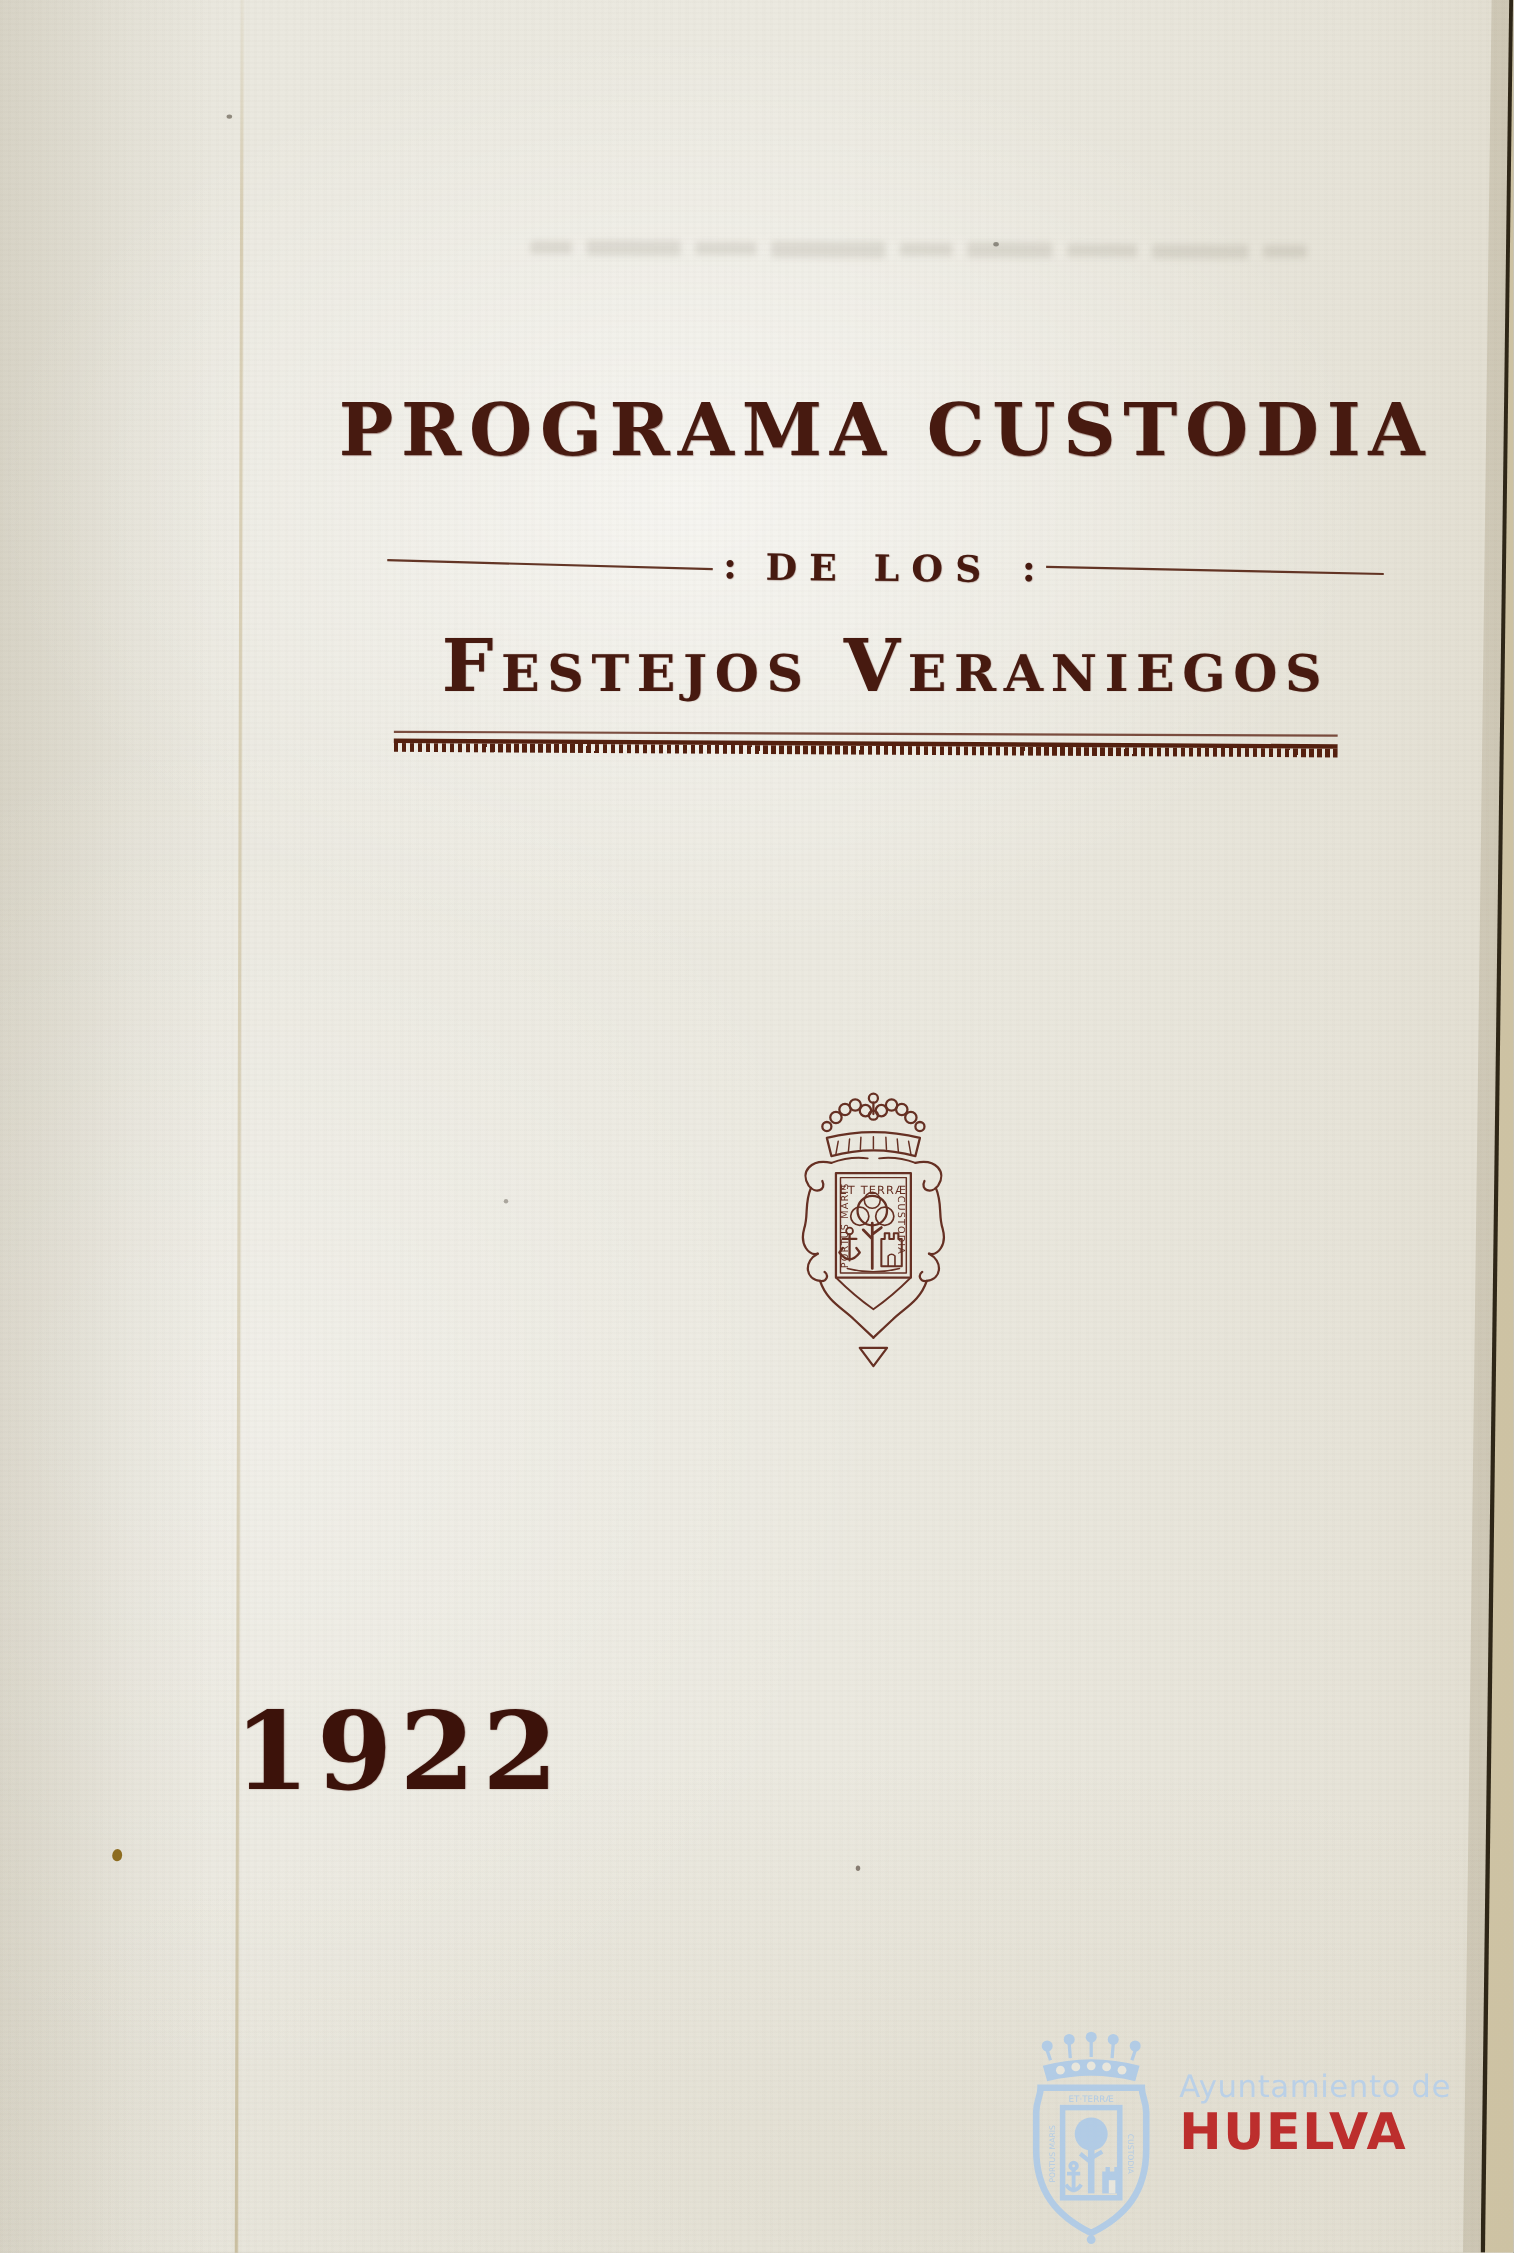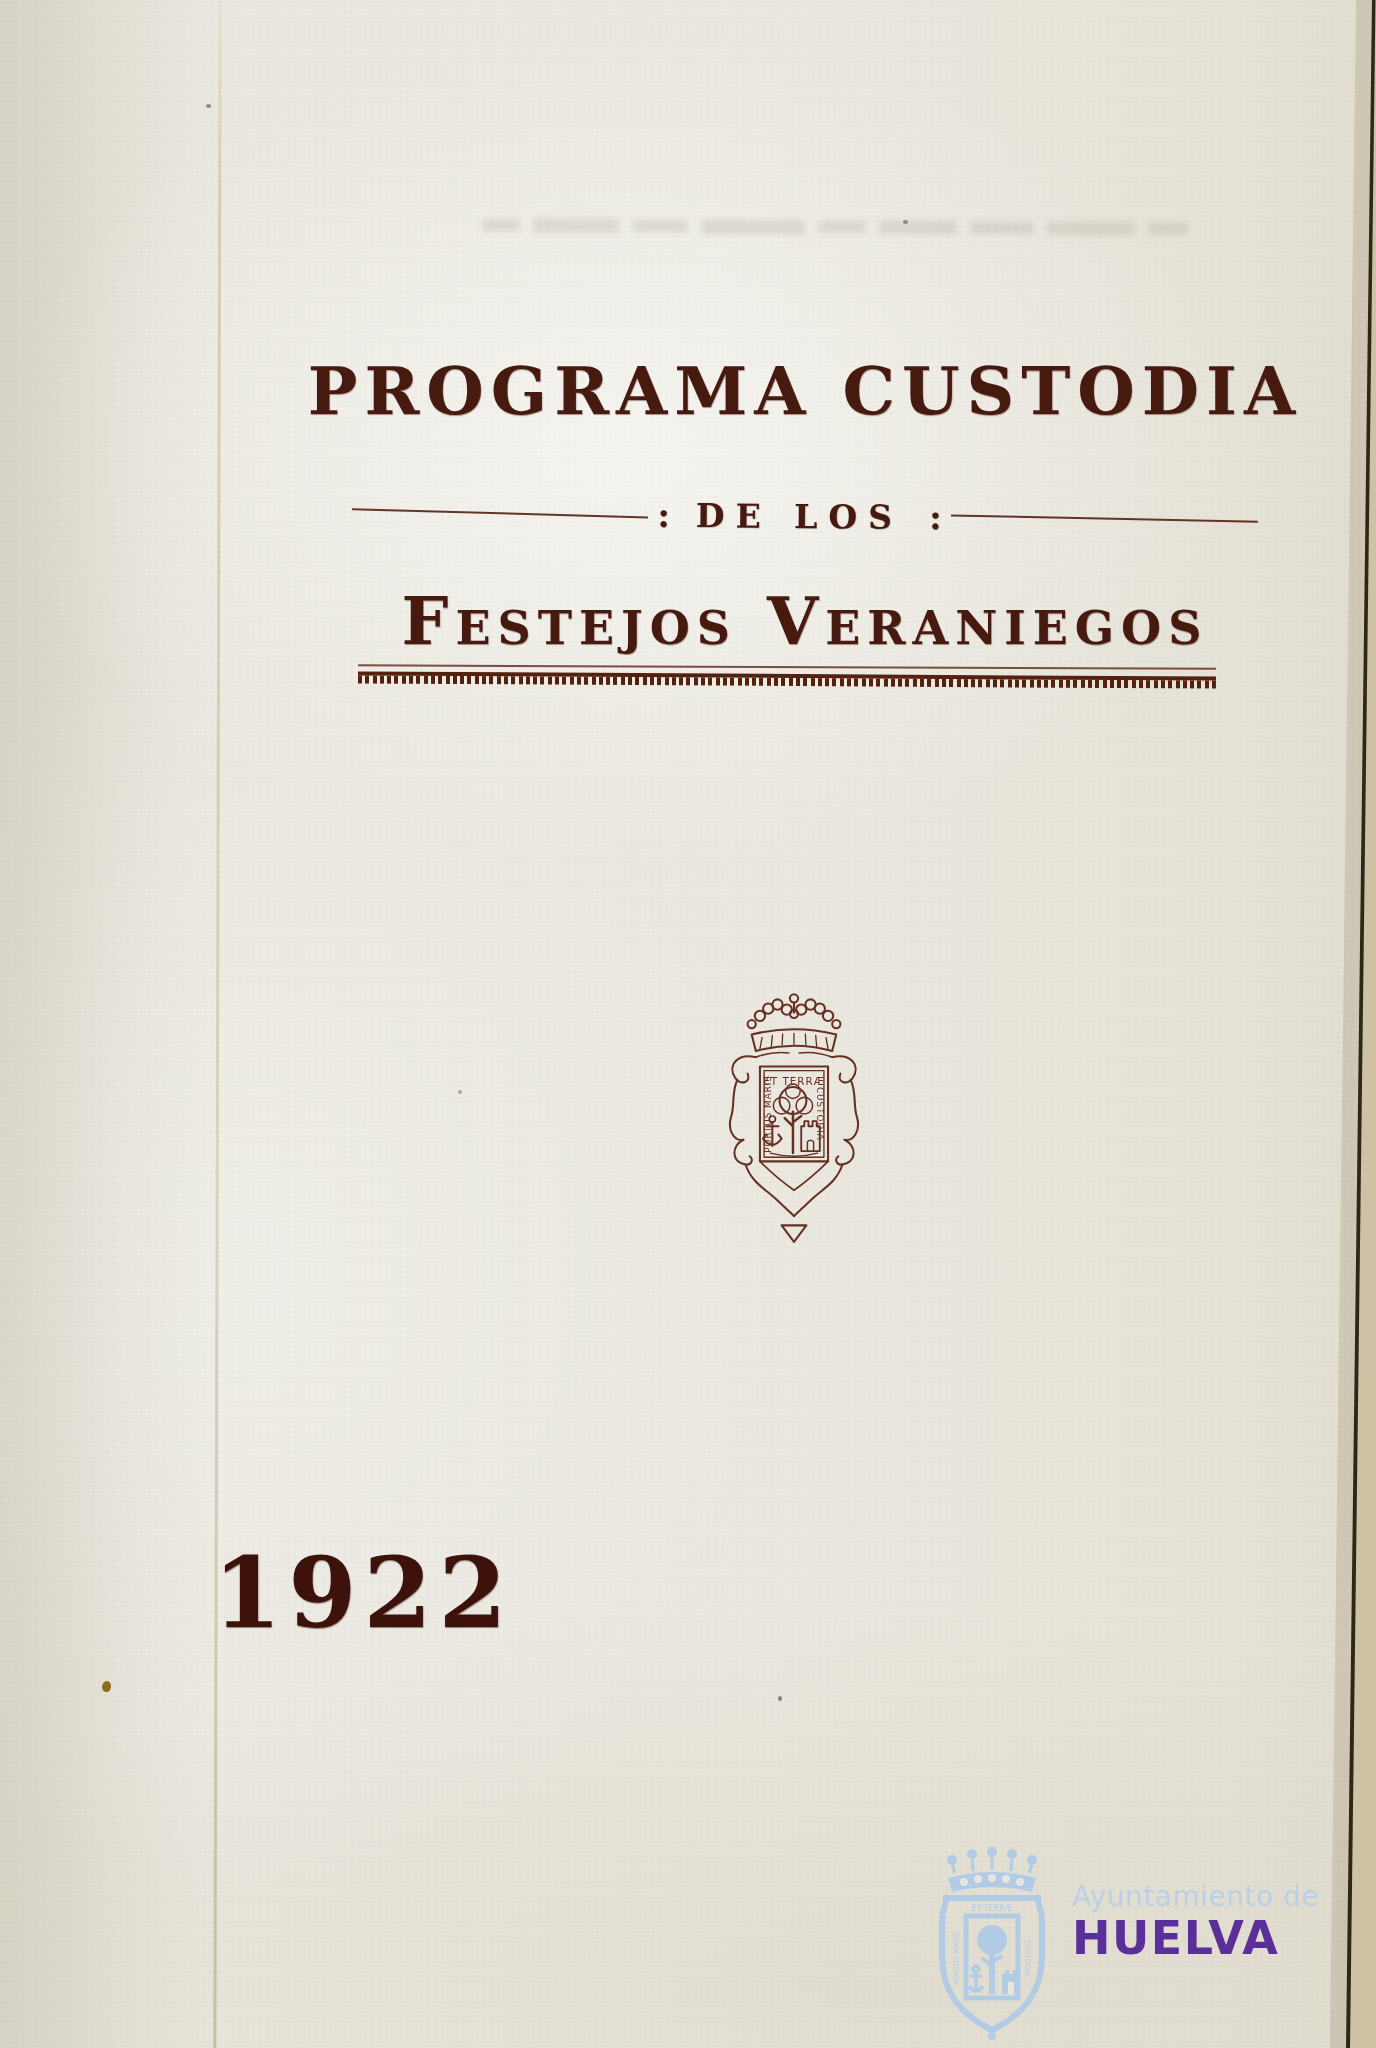--- a/index.html
+++ b/index.html
@@ -44,39 +44,39 @@
   .title-top{position:absolute;left:234px;top:352px;width:1142px;text-align:center;
     font-size:66px;font-weight:bold;letter-spacing:7px;white-space:nowrap;}
   .delos-row{position:absolute;left:234px;top:492px;width:1142px;height:48px;
     display:flex;align-items:center;justify-content:center;transform:rotate(0.5deg);}
   .rule{height:2px;background:#53200f;opacity:0.9;}
   .rule-left{width:296px;transform:rotate(1.1deg);margin-right:9px;}
   .rule-right{width:307px;transform:rotate(0.7deg);margin-left:9px;}
   .colon{font-size:34px;font-weight:bold;line-height:1;}
   .delos-text{font-size:33px;font-weight:bold;letter-spacing:11px;margin:0 26px;line-height:1;}
   .title-main{position:absolute;left:234px;top:566px;width:1142px;text-align:center;
-    font-size:66px;font-weight:bold;font-variant:small-caps;letter-spacing:7px;white-space:nowrap;margin-top:16px;}
+    font-size:66px;font-weight:bold;font-variant:small-caps;letter-spacing:7px;white-space:nowrap;}
   
   .comb{position:absolute;left:358px;top:666px;width:858px;transform:rotate(0.35deg);}
   .comb-topline{height:2px;background:#5e2617;opacity:0.8;margin-bottom:6px;transform:rotate(-0.12deg);}
   .comb-bar{height:4px;background:#54200f;}
   .comb-teeth{height:8px;background:repeating-linear-gradient(90deg,#54200f 0 4px, transparent 4px 7.3px);}
   
   .emblem{position:absolute;left:706px;top:988px;width:176px;height:258px;opacity:0.92;}
   
   .year{position:absolute;left:213px;top:1535px;width:1140px;text-align:left;
     font-size:98px;font-weight:bold;letter-spacing:7px;color:#3c120a;
     text-shadow:0.5px 0.5px 1.2px rgba(60,18,10,0.5);}
   
   .watermark{position:absolute;left:928px;top:1846px;display:flex;align-items:flex-start;
     font-family:"DejaVu Sans", sans-serif;opacity:0.9;}
   .wm-shield{width:128px;height:200px;flex:none;}
   .wm-text{margin-left:16px;margin-top:36px;line-height:1.05;}
   .wm-line1{font-size:28px;color:#b6cfea;letter-spacing:0.5px;white-space:nowrap;}
-  .wm-line2{font-size:46px;font-weight:bold;color:#4c1d95;letter-spacing:1.5px;margin-top:3px;white-space:nowrap;}
+  .wm-line2{font-size:46px;font-weight:bold;color:#b91c1c;letter-spacing:1.5px;margin-top:3px;white-space:nowrap;}
   
   .speck{position:absolute;border-radius:50%;pointer-events:none;}
   .speck-a{left:206px;top:104px;width:5px;height:4px;background:rgba(70,60,45,0.55);}
   .speck-b{left:903px;top:220px;width:5px;height:4px;background:rgba(60,55,45,0.5);}
   .speck-c{left:102px;top:1681px;width:9px;height:11px;background:#8d6c20;border-radius:60% 50% 55% 50%;}
   .speck-d{left:778px;top:1696px;width:4px;height:5px;background:rgba(55,38,28,0.55);}
   .speck-e{left:458px;top:1090px;width:4px;height:4px;background:rgba(70,60,50,0.4);}
 </style>
 </head>
 <body>

